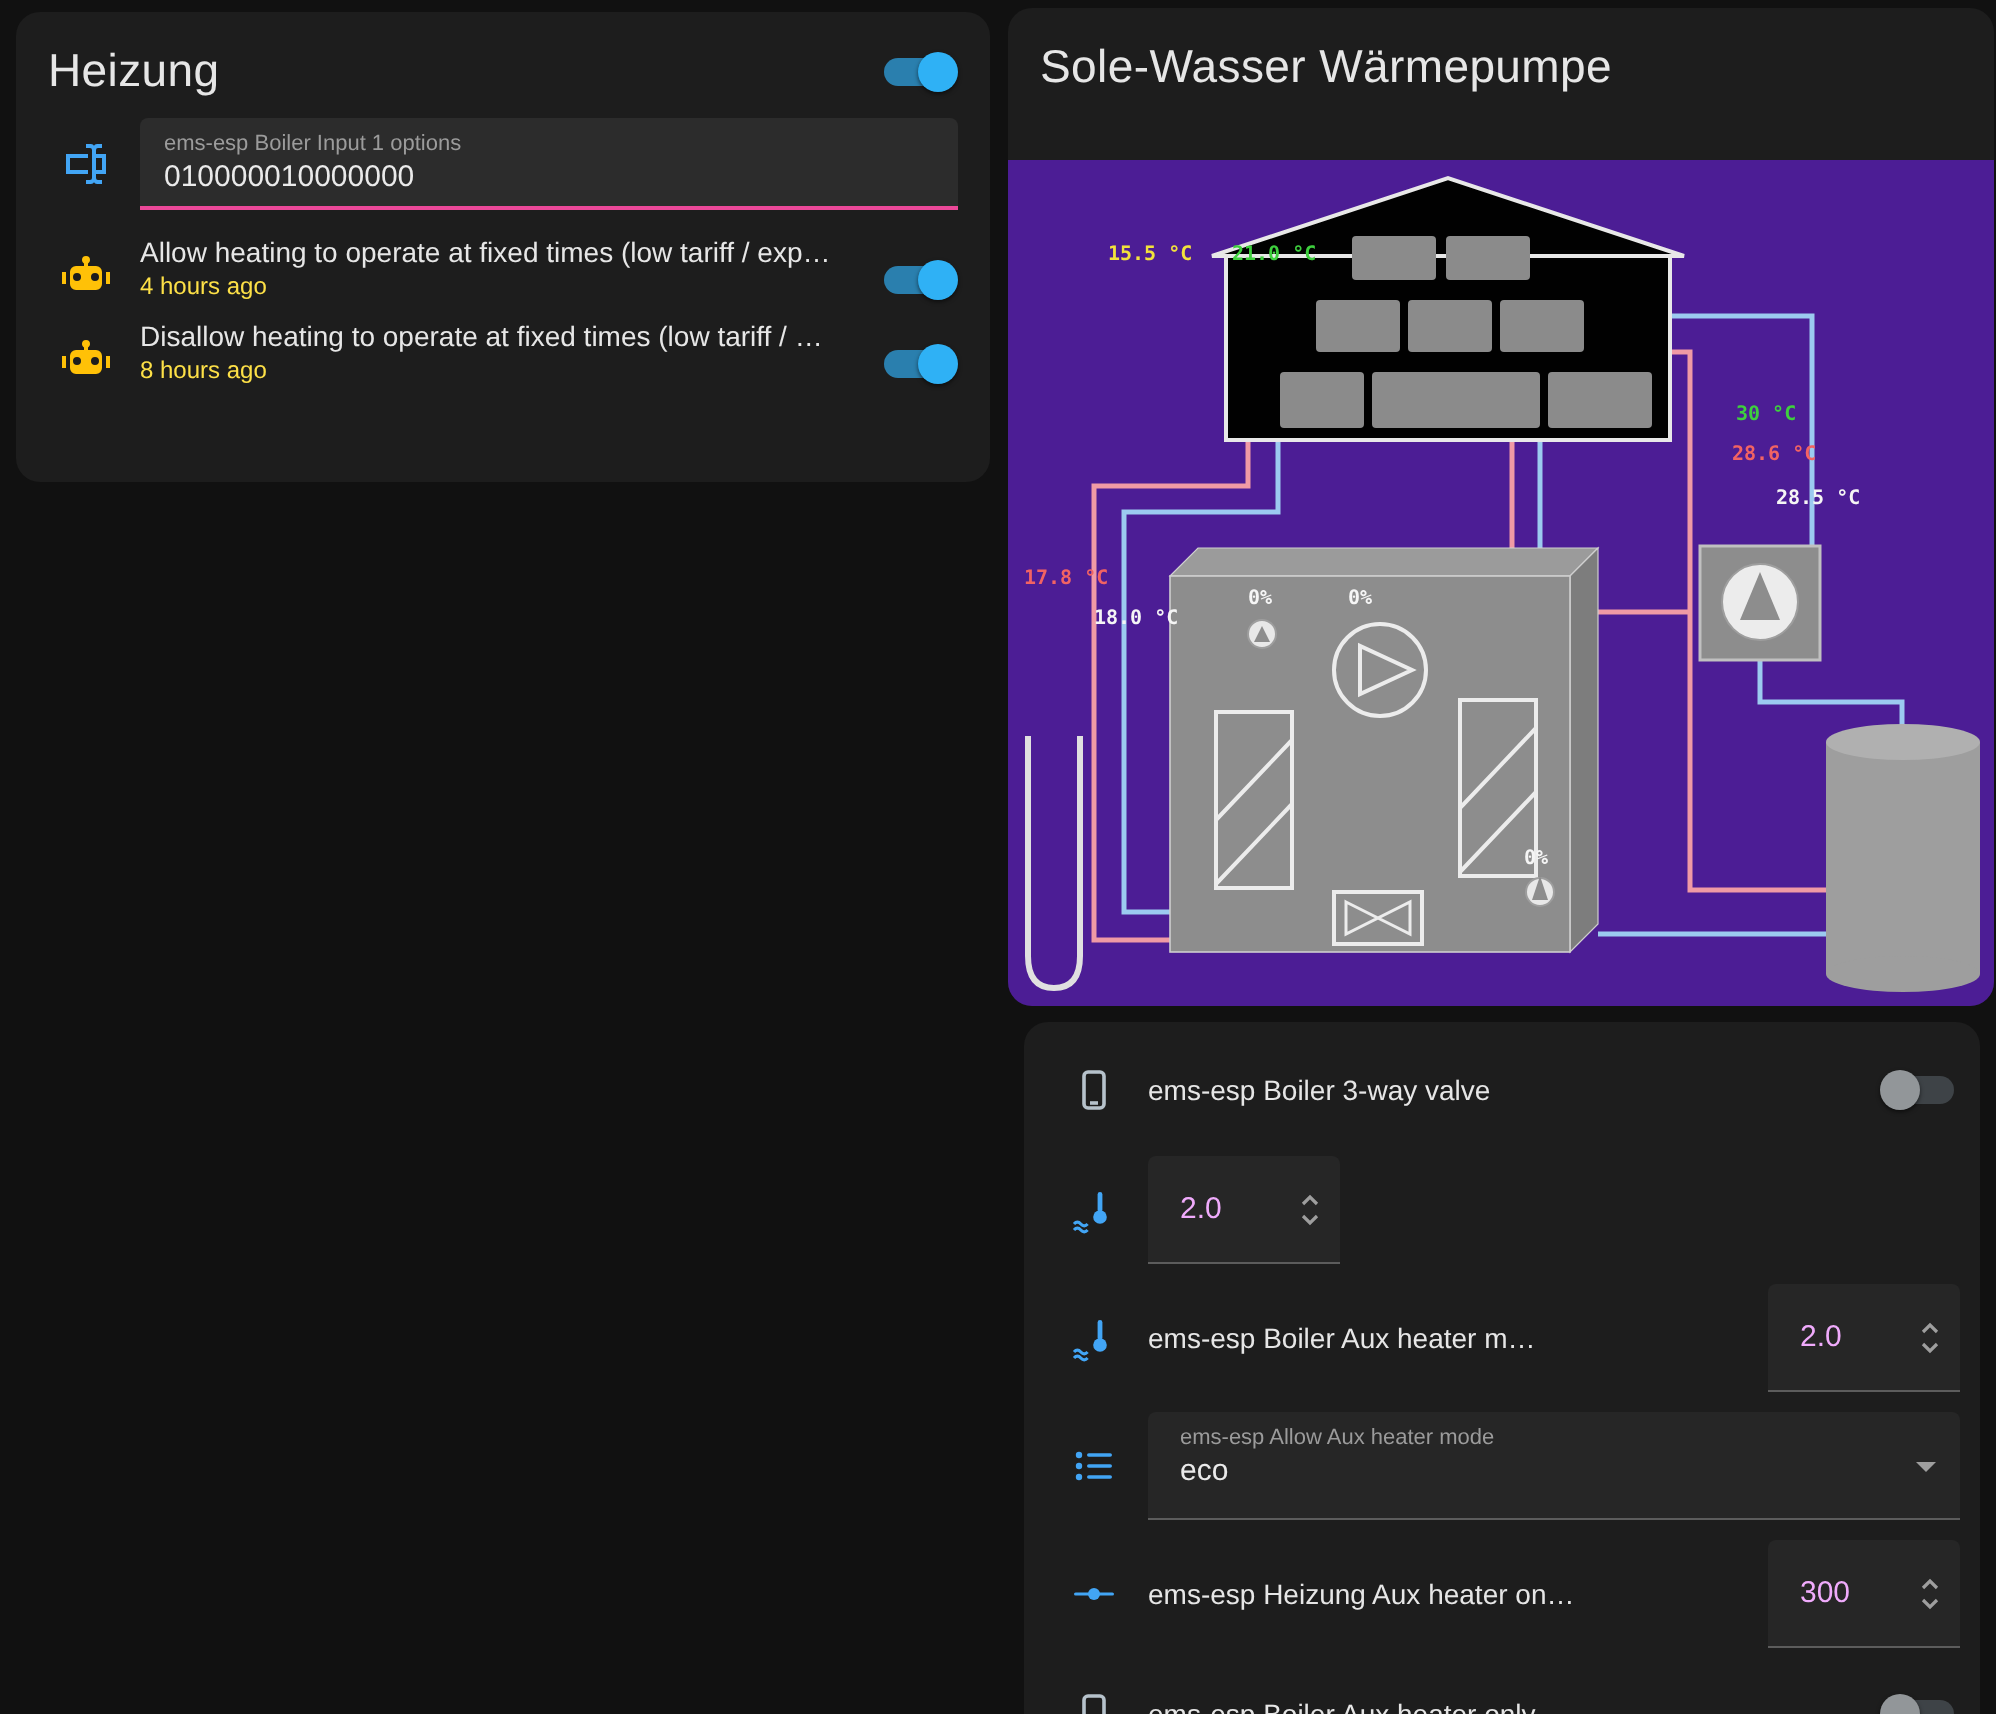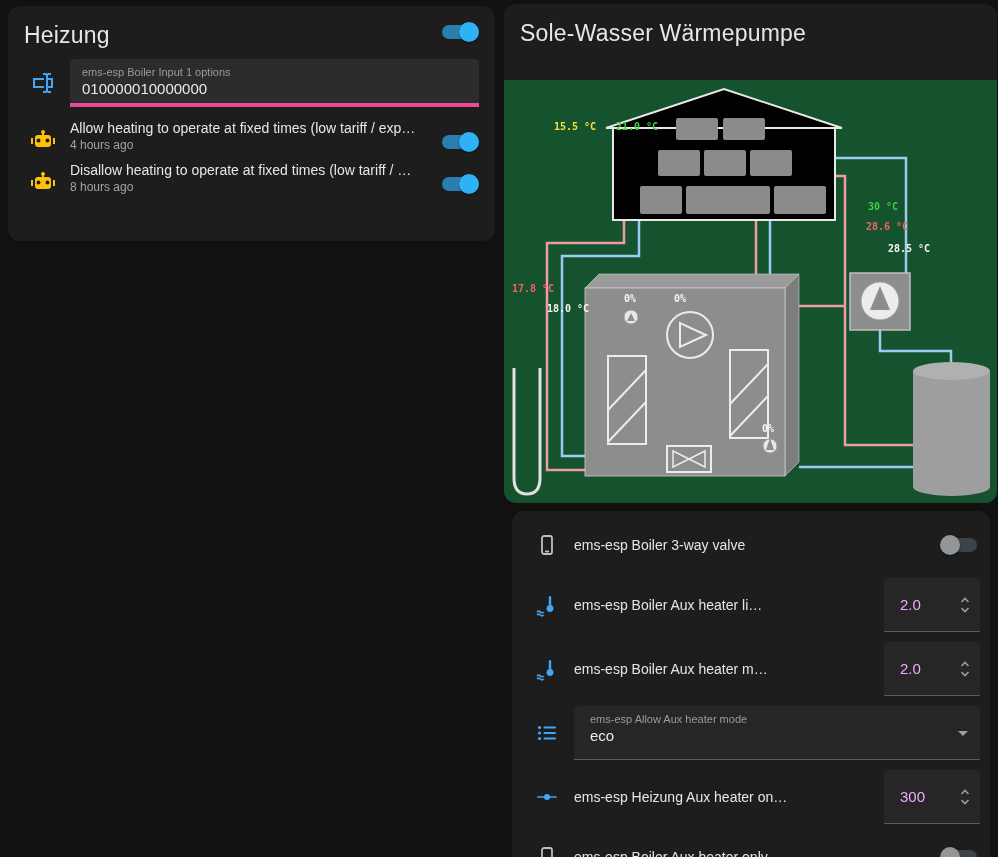--- a/index.html
+++ b/index.html
@@ -1,48 +1,48 @@
 <!DOCTYPE html>
 <html style="--accent: #2fb1f5; --accent_track: #2a7fae; --switch_off_thumb: #929699; --switch_off_track: #3e4347; --amber: #ffc107; --icon_blue: #42a5f5; --icon_gray: #b6c2cb; --pipe_warm: #f09aa5; --pipe_cold: #9ccaf0; --temp_yellow: #f2e23c; --temp_green: #3ecf3e; --temp_red: #f26363; --temp_white: #f5f5f5;"><head>
 <meta charset="utf-8">
 <style>
   html,body{margin:0;padding:0;background:#111;}
   .stage{position:relative;width:998px;height:857px;background:#111;overflow:hidden;
          font-family:"Liberation Sans",sans-serif;color:#e3e3e3;}
   .card{position:absolute;background:#1d1d1d;border-radius:12px;}
 
   
-  .card-header{display:flex;justify-content:space-between;padding:16px 16px 8px 16px;}
+  .card-header{display:flex;justify-content:space-between;align-items:center;padding:16px 16px 8px 16px;}
   .card-title{font-size:23px;font-weight:400;color:#e6e6e6;letter-spacing:.2px;}
 
   
   .switch{position:relative;width:40px;height:20px;flex:0 0 auto;cursor:pointer;}
   .switch .track{position:absolute;left:3px;top:3px;width:34px;height:14px;border-radius:7px;}
   .switch .thumb{position:absolute;top:0;width:20px;height:20px;border-radius:50%;box-shadow:0 1px 2px rgba(0,0,0,.55);}
   .switch.on .track{background:var(--accent_track);}
   .switch.on .thumb{right:0;background:var(--accent);}
   .switch.off .track{background:var(--switch_off_track);}
   .switch.off .thumb{left:0;background:var(--switch_off_thumb);}
 
   
   #card-heizung{left:8px;top:6px;width:487px;height:235px;}
   .field-row{display:flex;align-items:center;gap:8px;padding:2px 16px 8px 16px;}
   .row-icon{width:38px;display:flex;justify-content:center;align-items:center;flex:0 0 38px;}
-  .textfield{flex:1;background:#2c2c2c;border-radius:4px 4px 0 0;border-bottom:4px solid #ec4899;
+  .textfield{flex:1;background:#2c2c2c;border-radius:4px 4px 0 0;border-bottom:2px solid #ec4899;
              padding:7px 12px 6px 12px;min-width:0;}
   .tf-label{font-size:11px;color:#9b9b9b;white-space:nowrap;overflow:hidden;text-overflow:ellipsis;}
   .tf-value{font-size:15px;color:#eaeaea;margin-top:2px;}
   .entity-row{display:flex;align-items:flex-end;gap:8px;padding:5px 16px;}
   .row-text{flex:1;min-width:0;}
   .row-primary{font-size:14px;color:#e6e6e6;white-space:nowrap;overflow:hidden;text-overflow:ellipsis;}
-  .row-secondary{font-size:12px;color:#a3a3a3;margin-top:2px;}
+  .row-secondary{font-size:12px;color:#fde047;margin-top:2px;}
 
   
   #card-wp{left:504px;top:4px;width:493px;height:499px;overflow:hidden;}
-  .diagram{position:absolute;left:0;right:0;top:76px;bottom:0;background:#14532d;}
+  .diagram{position:absolute;left:0;right:0;top:76px;bottom:0;background:#4c1d95;}
   .diagram svg{display:block;width:100%;height:100%;}
   .dg-label{font:bold 10px "DejaVu Sans Mono",monospace;}
 
   
   #card-controls{left:512px;top:511px;width:478px;height:380px;padding-top:6px;box-sizing:border-box;}
   .ctl-row{display:flex;align-items:center;gap:8px;padding:0 10px 0 16px;}
   .ctl-row.h56{height:56px;}
   .ctl-row.h64{height:64px;}
   .ctl-label{flex:1;min-width:0;font-size:14px;color:#e6e6e6;white-space:nowrap;overflow:hidden;text-overflow:ellipsis;}
   .numbox{width:96px;height:54px;box-sizing:border-box;background:#262626;border-radius:4px 4px 0 0;
@@ -231,21 +231,20 @@
 
     <div class="ctl-row h64">
       <div class="row-icon">
         <svg class="mi" viewBox="0 0 24 24" style="color:var(--icon_blue)">
           <rect x="13.8" y="3" width="2.4" height="10" rx="1.2" fill="currentColor"></rect>
           <circle cx="15" cy="15.5" r="3.4" fill="currentColor"></circle>
           <path d="M2 19 q1.7 -1.8 3.4 0 t 3.4 0" fill="none" stroke="currentColor" stroke-width="1.6"></path>
           <path d="M2 22 q1.7 -1.8 3.4 0 t 3.4 0" fill="none" stroke="currentColor" stroke-width="1.6"></path>
         </svg>
       </div>
-      <div class="ctl-label">ems-esp Boiler Aux heater li…</div>
       <div class="numbox">
         <span class="num-value">2.0</span>
         <svg width="10" height="18" viewBox="0 0 10 18" fill="none" stroke="#9e9e9e" stroke-width="1.6">
           <path d="M1.5 6 L5 2.5 L8.5 6"></path>
             <path d="M1.5 12 L5 15.5 L8.5 12"></path>
         </svg>
       </div>
     </div>
 
     <div class="ctl-row h64">

